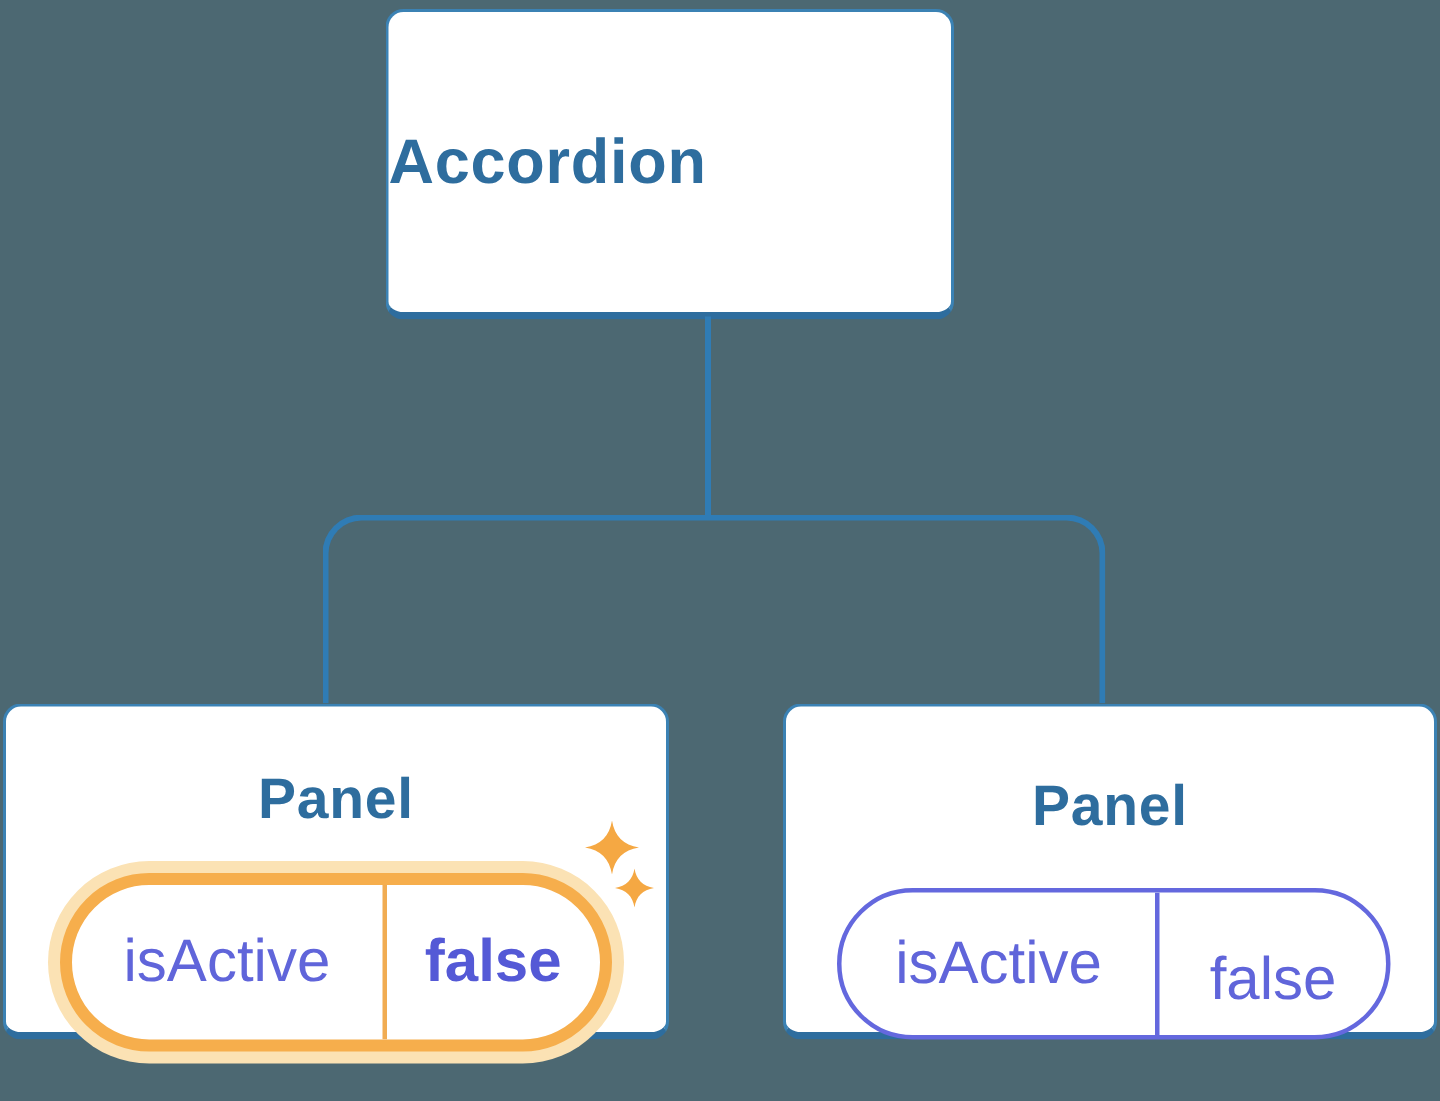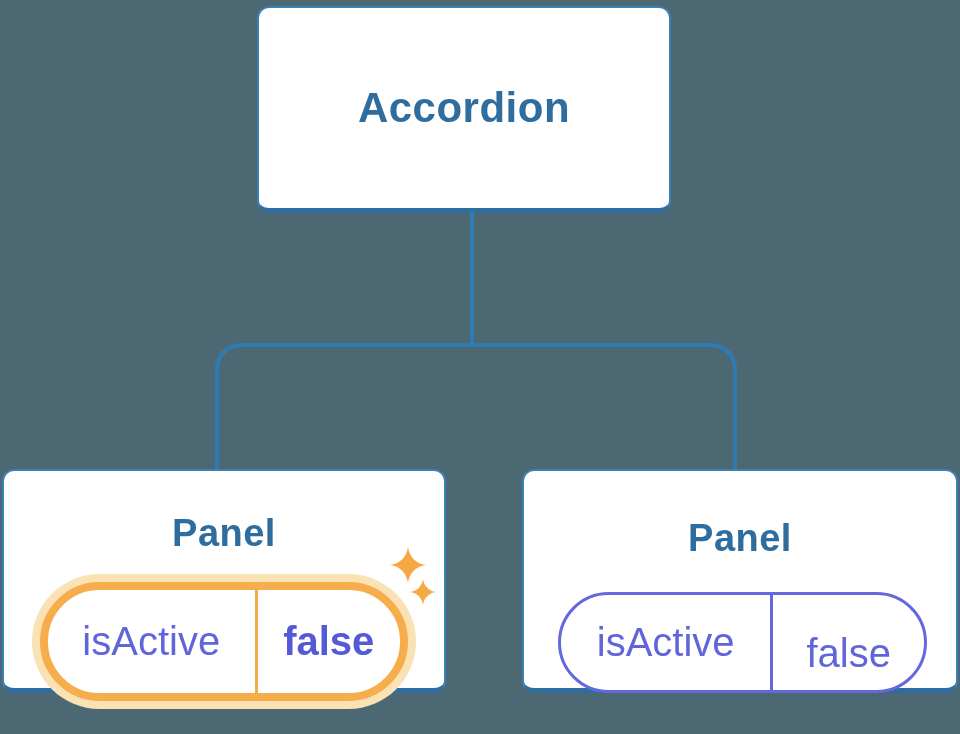--- a/index.html
+++ b/index.html
@@ -20,25 +20,24 @@
     position: absolute;
     background: #ffffff;
     border: 2px solid #3B82B4;
     border-bottom: 5px solid #2E6D9E;
     border-radius: 12px;
     box-sizing: border-box;
   }
   .root-card {
     left: 257px;
     top: 6px;
-    width: 414px;
+    width: 379px;
     height: 207px;
     display: flex;
     align-items: center;
-    justify-content: center;
   }
   .root-label {
     color: #2E6D9E;
     font-size: 42px;
     font-weight: 600;
     letter-spacing: 0.5px;
   }
   .panel-card {
     top: 469px;
     width: 444px;

